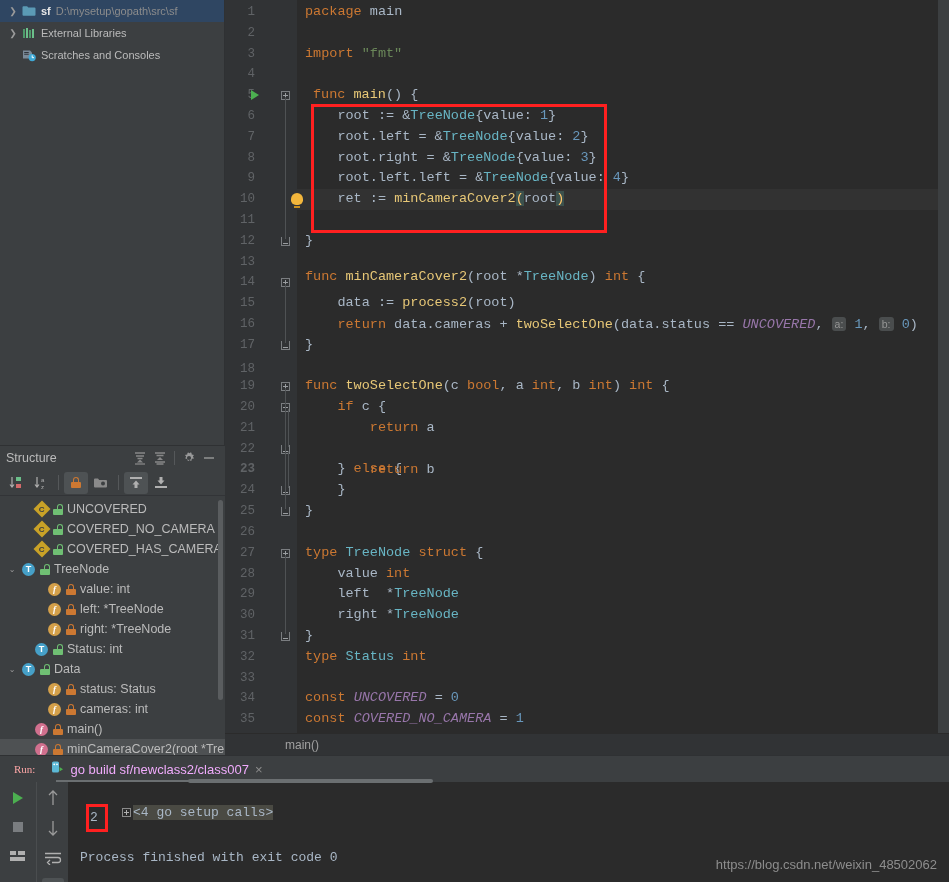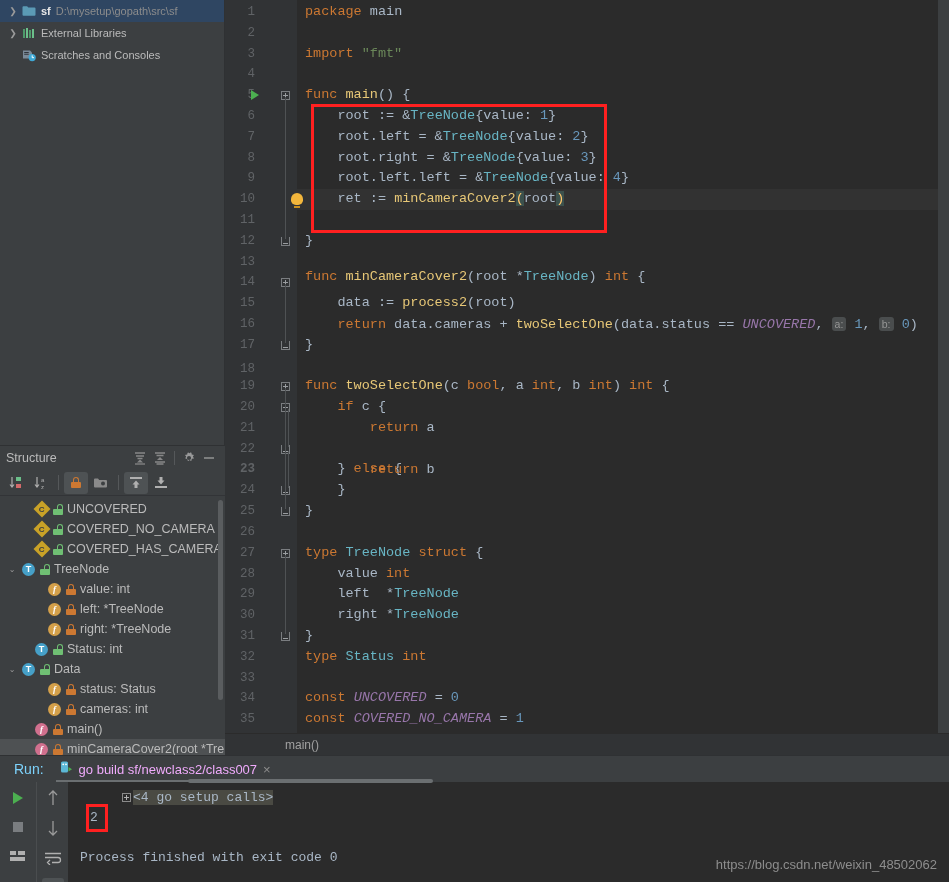--- a/index.html
+++ b/index.html
@@ -123,21 +123,21 @@
                 padding-left: 60px; }
   .breadcrumb span { font-size: 12px; color: #a0a0a0; }
 
   
   .rstrip { position: absolute; right: 0; top: 0; width: 11px; height: 733px; background: #3c3f41; }
 
   
   .runpanel { height: 127px; width: 949px; background: #3c3f41; display: flex; flex-direction: column;
               border-top: 1px solid #2f3133; position: relative; }
   .run-tabs { height: 26px; display: flex; align-items: center; position: relative; }
-  .run-label { font-size: 14px; color: #7dd3fc; padding: 0 10px 0 14px; }
+  .run-label { font-size: 11px; color: #fca5a5; padding: 0 10px 0 14px; font-family: Liberation Serif, serif; }
   .run-tab { display: flex; align-items: center; height: 26px; padding: 0 6px 0 4px; gap: 6px; }
   .run-tab-text { font-size: 13px; color: #f0abfc; }
   .run-tab-underline { position: absolute; left: 56px; width: 214px; bottom: 0; height: 2px; background: #6b6f71; }
   .close-x { font-size: 13px; color: #8d8d8d; }
 
   .run-body { flex: 1; display: flex; position: relative; }
   .run-side { width: 36px; background: #3c3f41; display: flex; flex-direction: column;
               align-items: center; padding-top: 6px; gap: 9px; }
   .run-side2 { width: 32px; background: #3c3f41; display: flex; flex-direction: column;
                align-items: center; padding-top: 6px; gap: 10px; border-left: 1px solid #4a4d4f;}
@@ -520,21 +520,21 @@
           <div class="vline" style="top: 450.8px; height: 37.6px; left: 63px;"></div>
           <div class="vline" style="top: 554.8px; height: 79.2px;"></div>
           <div class="run-tri" style="top: 90.2px;"></div>
           <div class="bulb" style="top: 193.2px;"></div>
         </div>
       <div class="code" id="code-area">
           <div class="cl" style="top: 2px;"><span class="kw">package</span> <span class="txt">main</span></div>
           <div class="cl" style="top: 22.8px;"></div>
           <div class="cl" style="top: 43.6px;"><span class="kw">import</span> <span class="str">"fmt"</span></div>
           <div class="cl" style="top: 64.4px;"></div>
-          <div class="cl" style="top: 85.2px;"><span class="kw">func</span> <span class="fn">main</span><span class="txt">() {</span></div>
+          <div class="cl" style="top: 85.2px; margin-left: 8px;"><span class="kw">func</span> <span class="fn">main</span><span class="txt">() {</span></div>
           <div class="cl" style="top: 106px;">    <span class="txt">root := &amp;</span><span class="typ">TreeNode</span><span class="txt">{value: </span><span class="num">1</span><span class="txt">}</span></div>
           <div class="cl" style="top: 126.8px;">    <span class="txt">root.left = &amp;</span><span class="typ">TreeNode</span><span class="txt">{value: </span><span class="num">2</span><span class="txt">}</span></div>
           <div class="cl" style="top: 147.6px;">    <span class="txt">root.right = &amp;</span><span class="typ">TreeNode</span><span class="txt">{value: </span><span class="num">3</span><span class="txt">}</span></div>
           <div class="cl" style="top: 168.4px;">    <span class="txt">root.left.left = &amp;</span><span class="typ">TreeNode</span><span class="txt">{value: </span><span class="num">4</span><span class="txt">}</span></div>
           <div class="cl" style="top: 189.2px;">    <span class="txt">ret := </span><span class="fn">minCameraCover2</span><span class="brk">(</span><span class="txt">root</span><span class="brk">)</span></div>
           <div class="cl" style="top: 230.8px;"><span class="txt">}</span></div>
           <div class="cl" style="top: 251.6px;"></div>
           <div class="cl" style="top: 267px;"><span class="kw">func</span> <span class="fn">minCameraCover2</span><span class="txt">(root *</span><span class="typ">TreeNode</span><span class="txt">) </span><span class="kw">int</span><span class="txt"> {</span></div>
           <div class="cl" style="top: 293.2px;">    <span class="txt">data := </span><span class="fn">process2</span><span class="txt">(root)</span></div>
           <div class="cl" style="top: 314px;">    <span class="kw">return</span><span class="txt"> data.cameras + </span><span class="fn">twoSelectOne</span><span class="txt">(data.status == </span><span class="cnst">UNCOVERED</span><span class="txt">, </span><span class="hint">a:</span><span class="num"> 1</span><span class="txt">, </span><span class="hint">b:</span><span class="num"> 0</span><span class="txt">)</span></div>
@@ -627,21 +627,21 @@
         <span class="side-btn active">
           <svg width="18" height="14" viewBox="0 0 18 14">
             <path d="M1 2h10M1 6h14M1 10h8" stroke="#c0c0c0" stroke-width="1.3"></path>
             <path d="M14 7v5M11.5 10l2.5 2.5 2.5-2.5" stroke="#c0c0c0" stroke-width="1.3" fill="none"></path>
           </svg>
         </span>
       </div>
 
       <div class="console" id="console">
         <div class="redbox2" id="redbox-output" style="left: 18px; top: 22px; width: 22px; height: 28px;"></div>
-      <div class="cline" style="top: 6px; padding-left: 42px;"><span class="plusbox"></span><span class="setupcalls">&lt;4 go setup calls&gt;</span></div>
+      <div class="cline" style="top: 21px; padding-left: 42px;"><span class="plusbox"></span><span class="setupcalls">&lt;4 go setup calls&gt;</span></div>
           <div class="cline" style="top: 26px; left: 22px;">2</div>
           <div class="cline" style="top: 66px;">Process finished with exit code 0</div>
           <div class="hscroll"></div>
         </div>
     </div>
 
     <div class="watermark">https://blog.csdn.net/weixin_48502062</div>
   </div>
 </div>
 

